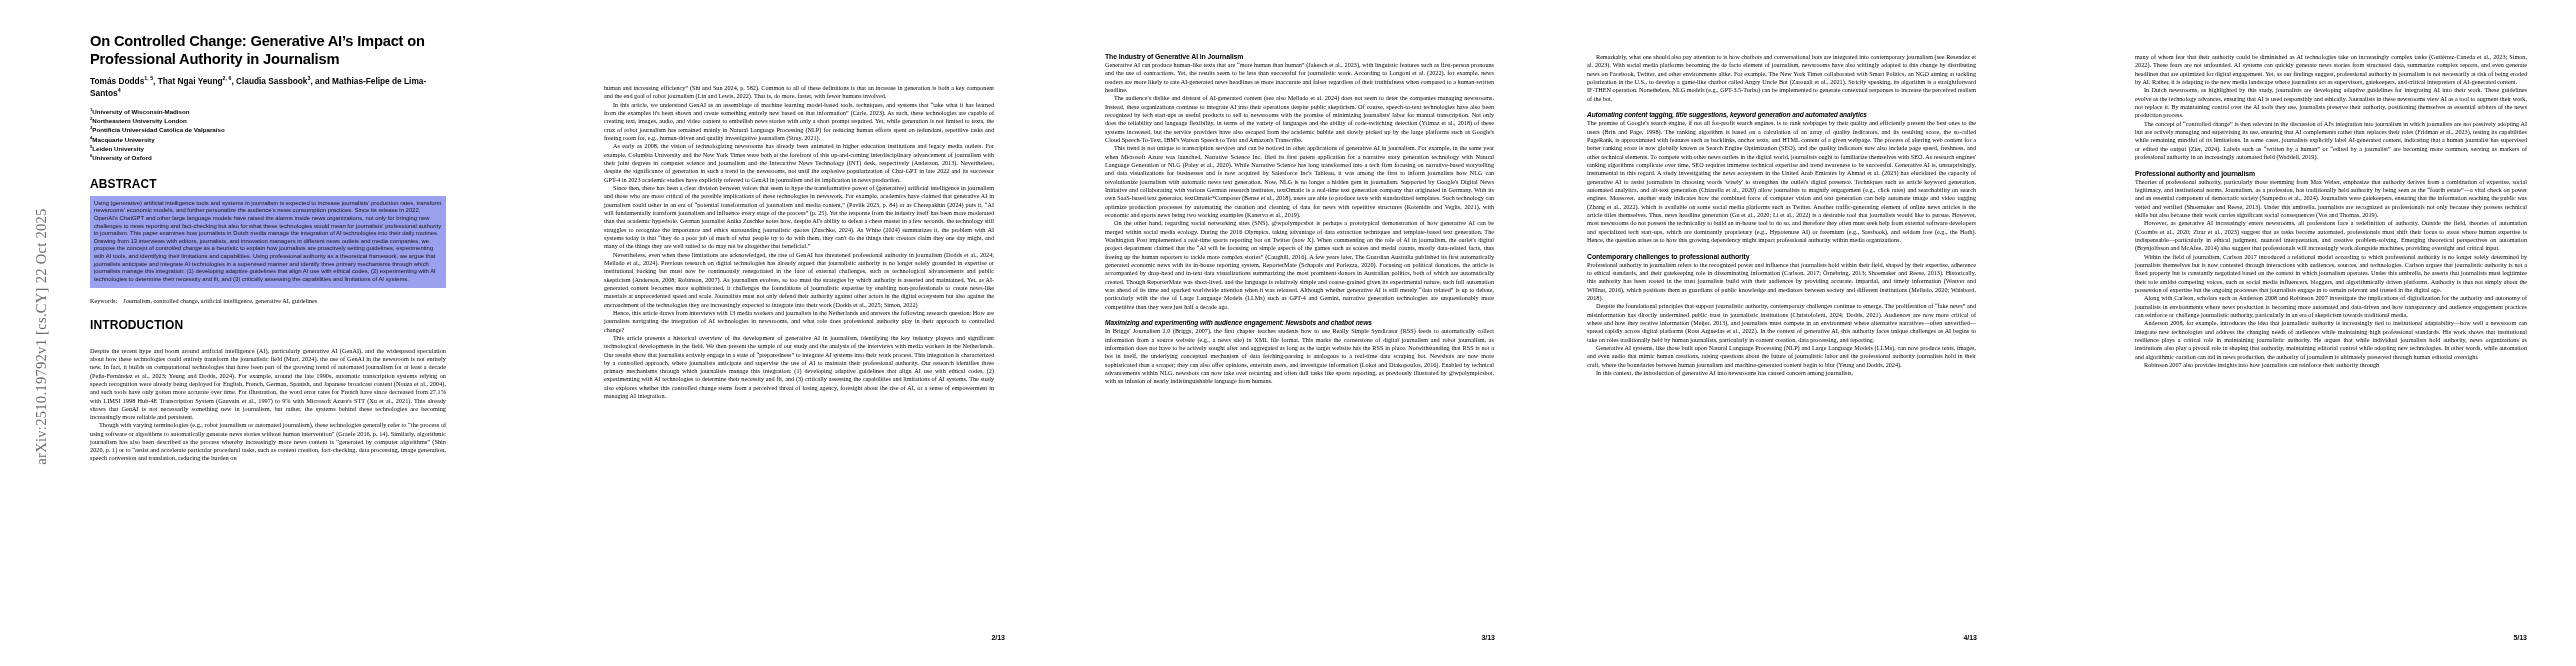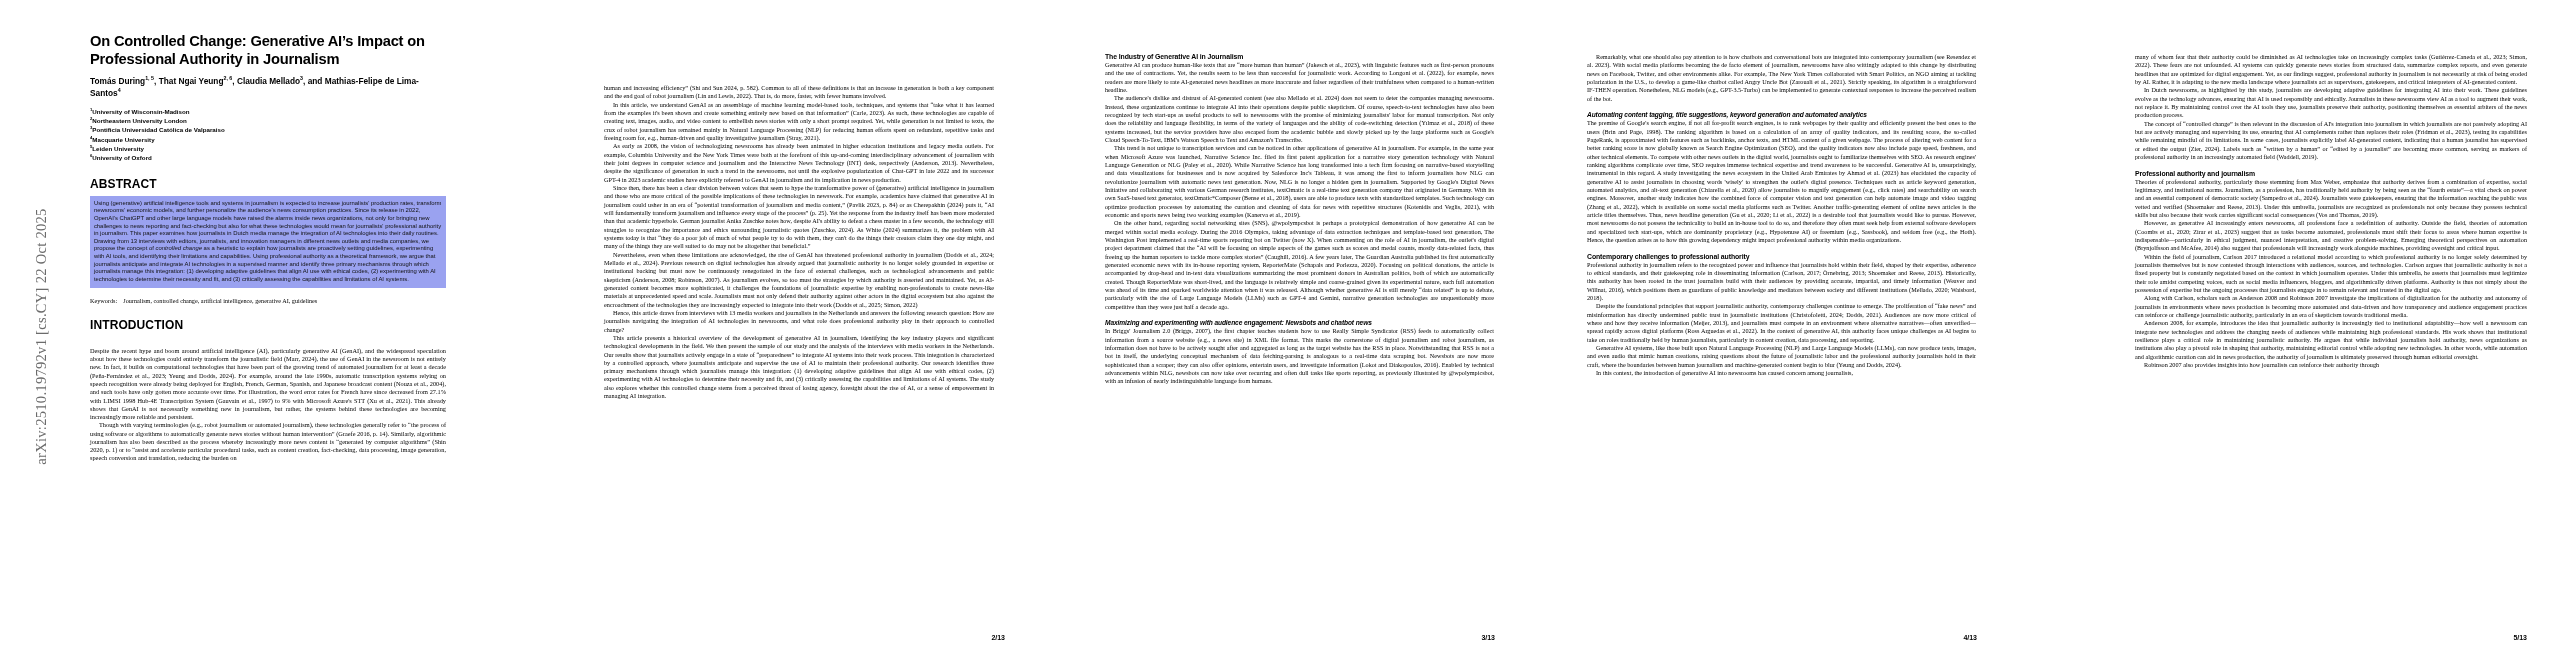--- a/index.html
+++ b/index.html
@@ -189,21 +189,21 @@
 
   <div class="arxiv-stamp">
     <div class="vtext">arXiv:2510.19792v1  [cs.CY]  22 Oct 2025</div>
   </div>
 
   <div class="page p1">
     <div class="page-inner">
       <h1 class="doc-title">On Controlled Change: Generative AI’s Impact on Professional Authority in Journalism</h1>
 
       <div class="authors">
-        <span>Tomás During</span><sup>1, 5</sup><span>, That Ngai Yeung</span><sup>2, 6</sup><span>, Claudia Mellado</span><sup>3</sup><span>, and Mathias-Felipe de Lima-Santos</span><sup>4</sup>
+        <span>Tomás Dodds</span><sup>1, 5</sup><span>, That Ngai Yeung</span><sup>2, 6</sup><span>, Claudia Sassbook</span><sup>3</sup><span>, and Mathias-Felipe de Lima-Santos</span><sup>4</sup>
       </div>
 
       <div class="affiliations">
         <span class="aff-line"><sup>1</sup><span>University of Wisconsin-Madison</span></span>
         <span class="aff-line"><sup>2</sup><span>Northeastern University London</span></span>
         <span class="aff-line"><sup>3</sup><span>Pontificia Universidad Católica de Valparaiso</span></span>
         <span class="aff-line"><sup>4</sup><span>Macquarie University</span></span>
         <span class="aff-line"><sup>5</sup><span>Leiden University</span></span>
         <span class="aff-line"><sup>6</sup><span>University of Oxford</span></span>
       </div>

